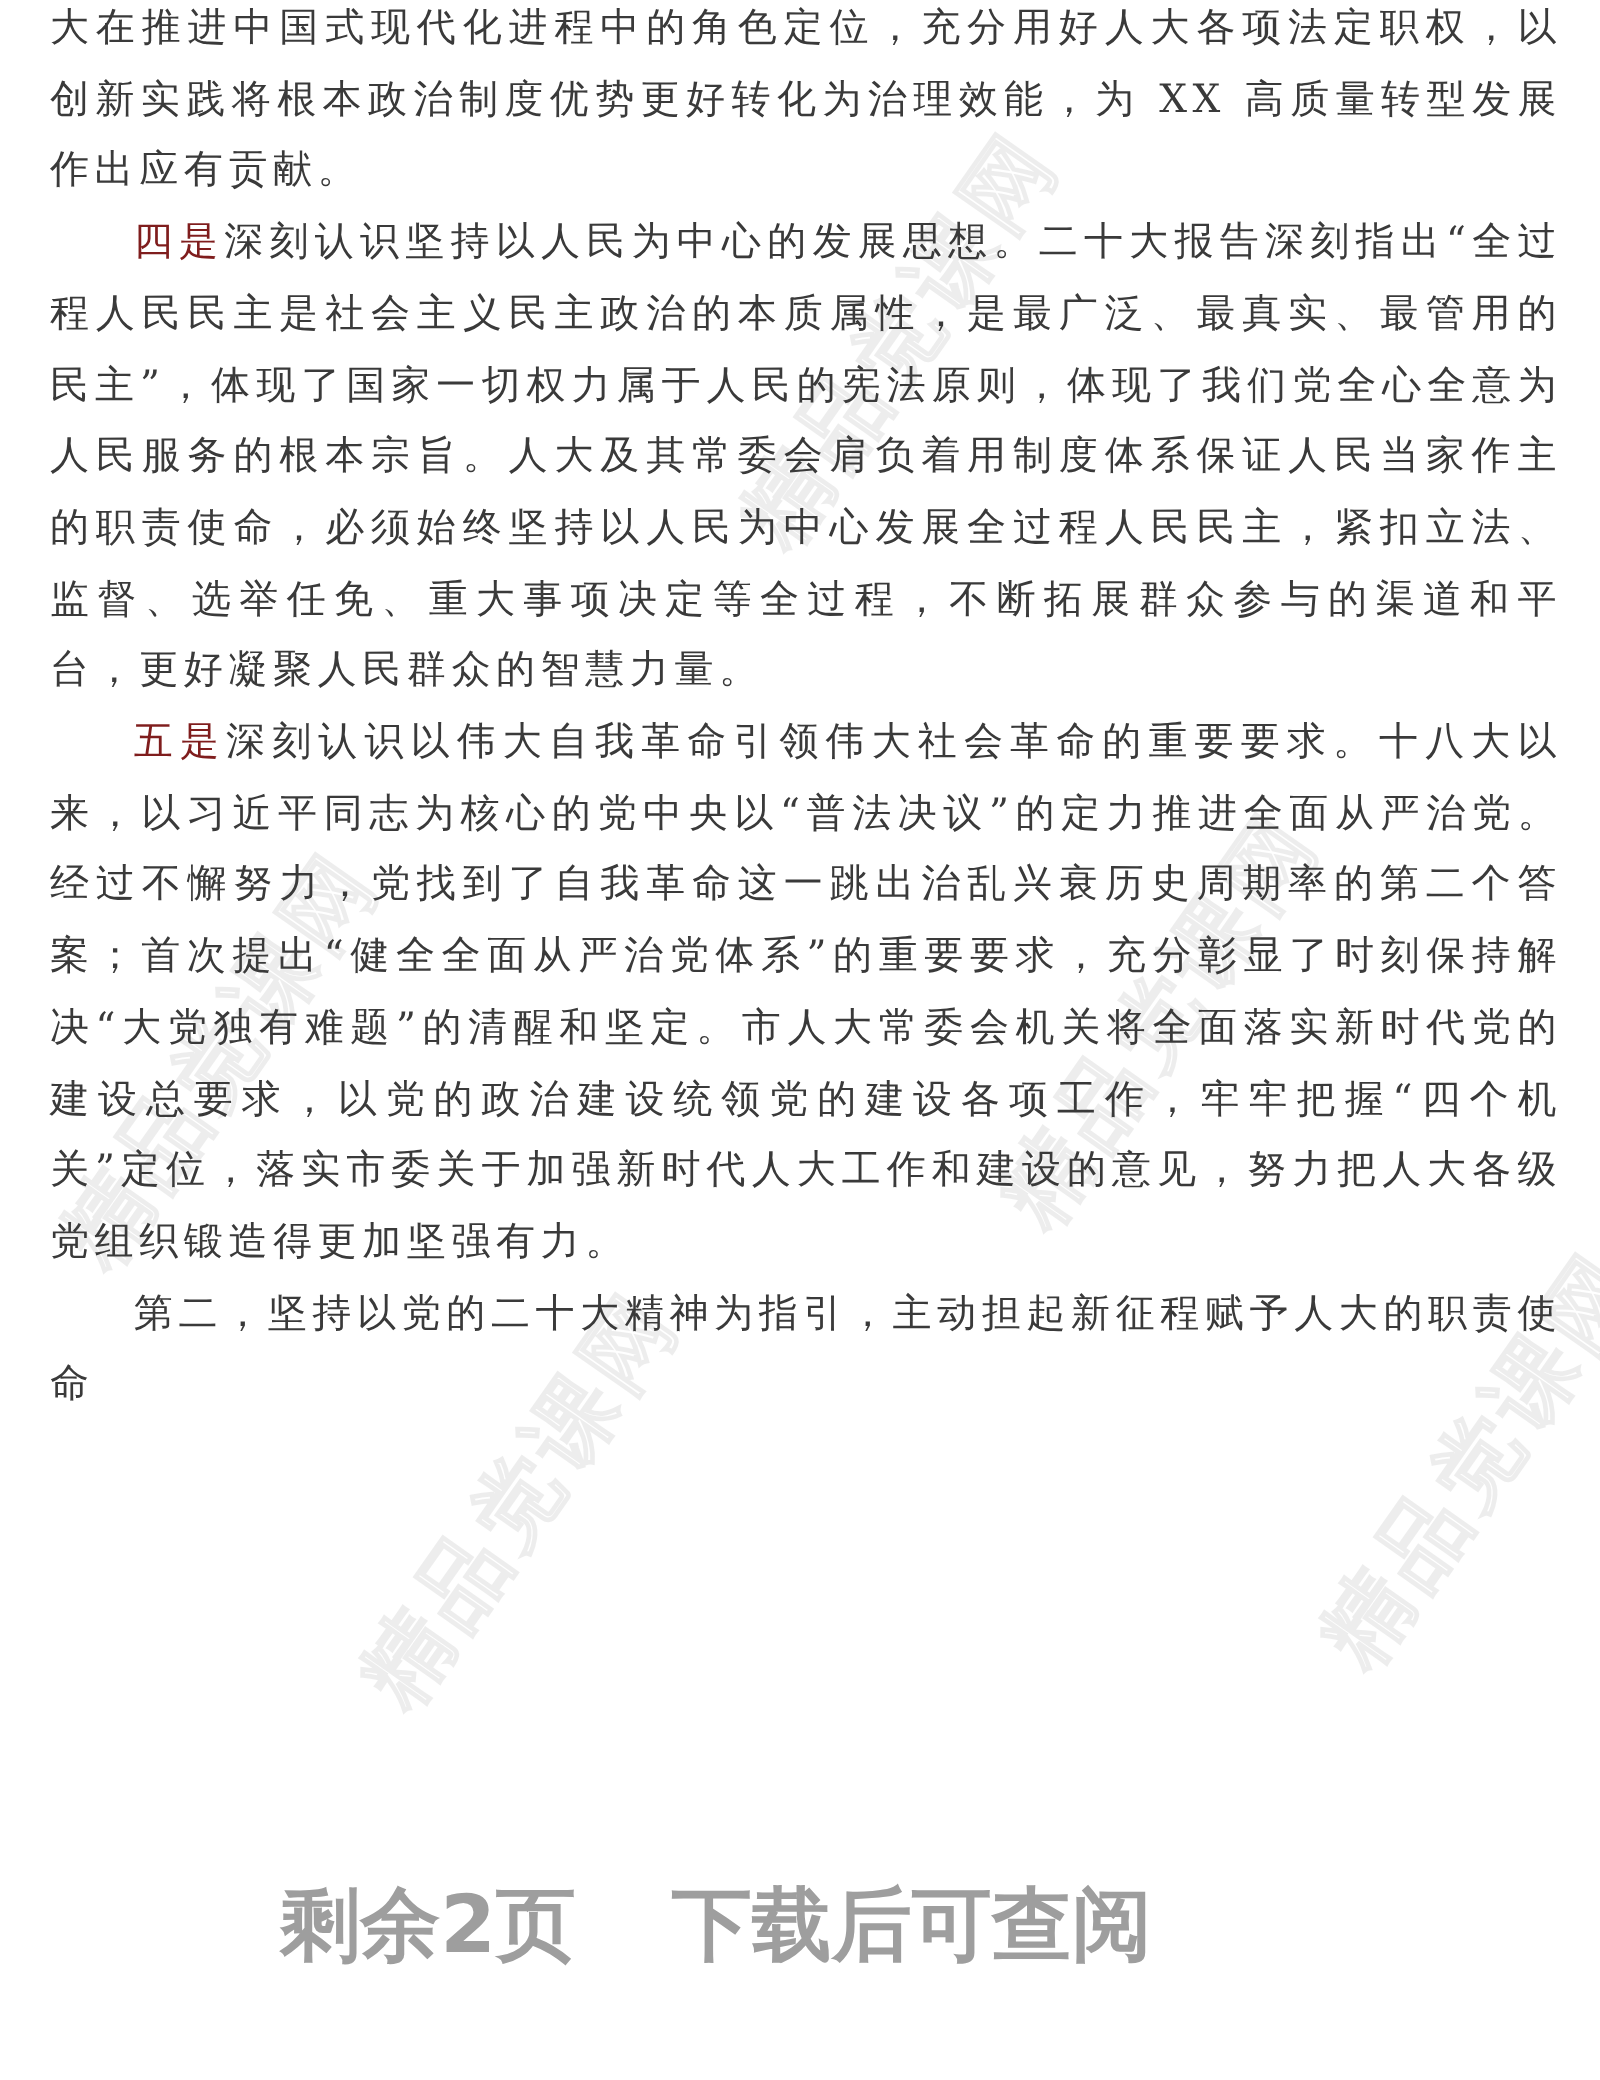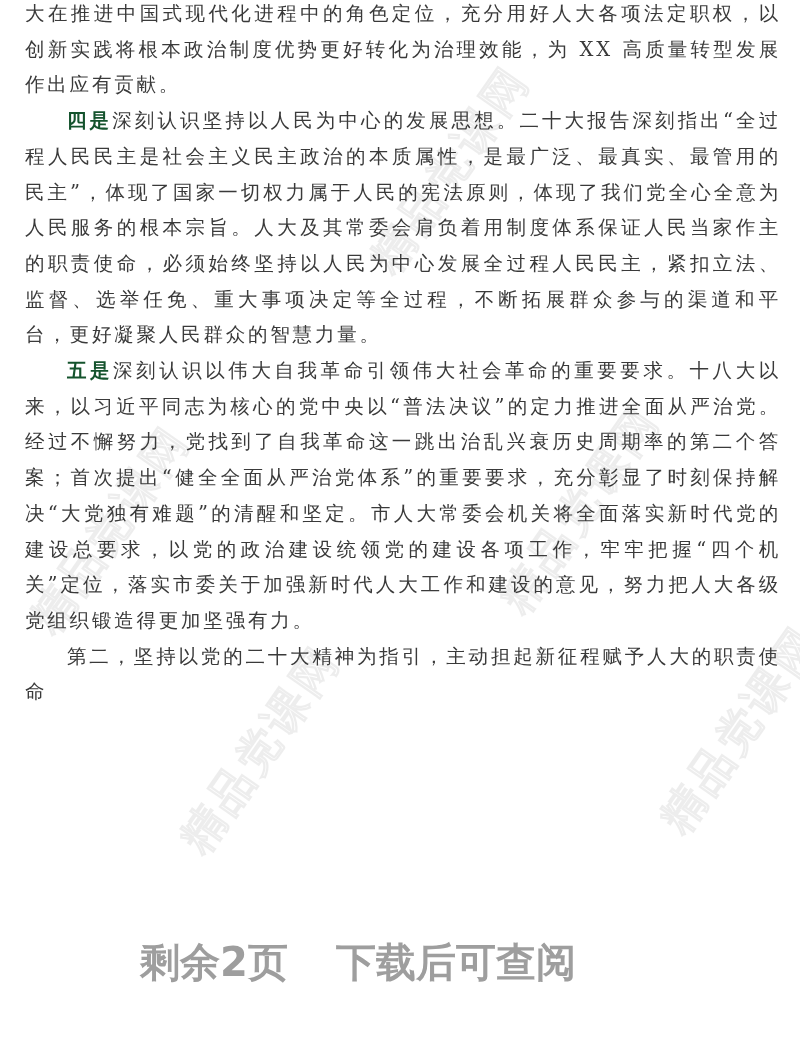--- a/index.html
+++ b/index.html
@@ -14,21 +14,21 @@
     -webkit-text-stroke: 1px rgba(0,0,0,0.07); transform: rotate(-55deg); white-space: nowrap;
     letter-spacing: 4px; font-family: "DejaVu Sans", sans-serif;
   }
   .body-text {
     position: absolute; left: 25px; top: -4px; width: 756px;
     font-size: 19.5px; line-height: 35.7px; color: #3a3a3a; letter-spacing: 2.8px;
     text-align: justify;
   }
   .para { margin: 0; text-indent: 2.15em; }
   .para.cont { text-indent: 0; }
-  .lead { font-weight: bold; color: #14532d; }
+  .lead { font-weight: normal; color: #7f1d1d; }
   .banner {
     position: absolute; left: 0; top: 935px; width: 716px; text-align: center;
     font-family: "DejaVu Sans", sans-serif; font-weight: bold; font-size: 40px;
     color: #9e9e9e; letter-spacing: 0px;
   }
   .banner .gap { display: inline-block; width: 48px; }
 </style>
 </head>
 <body>
 

